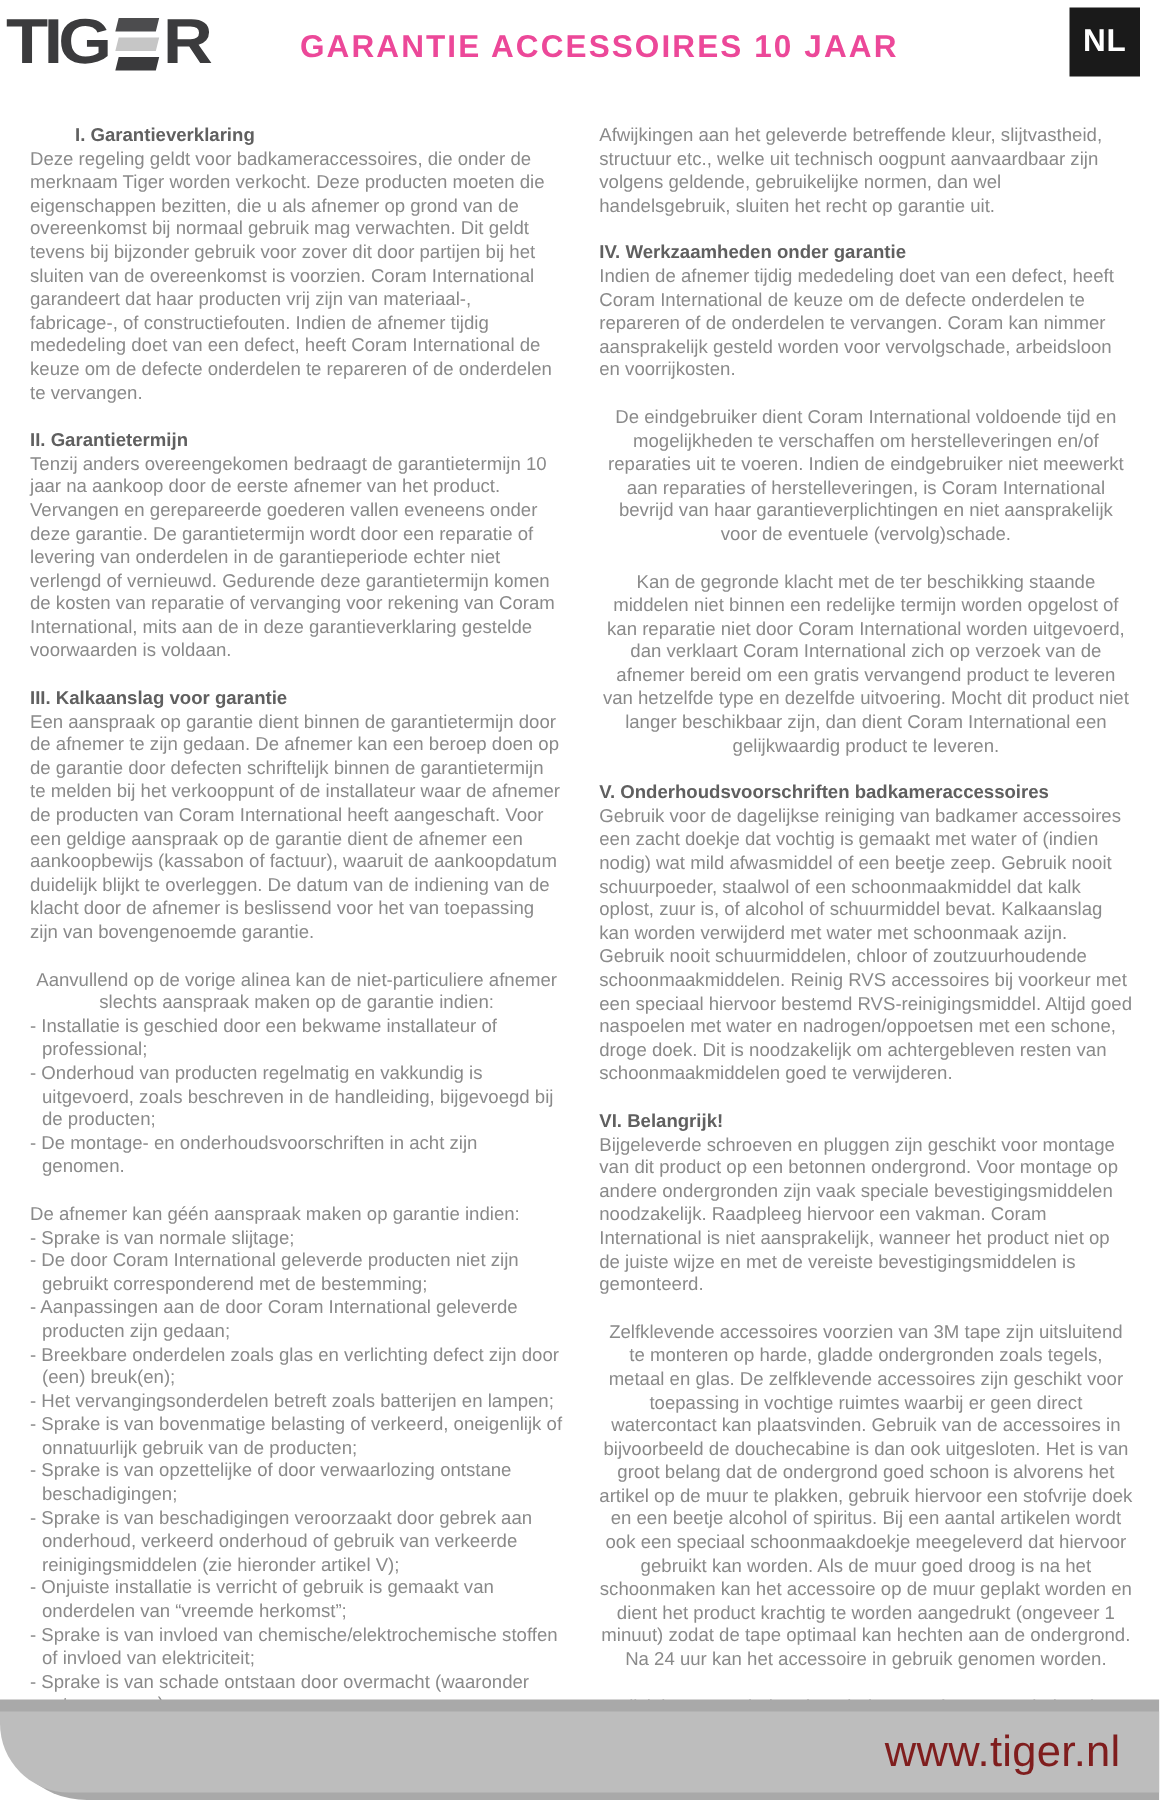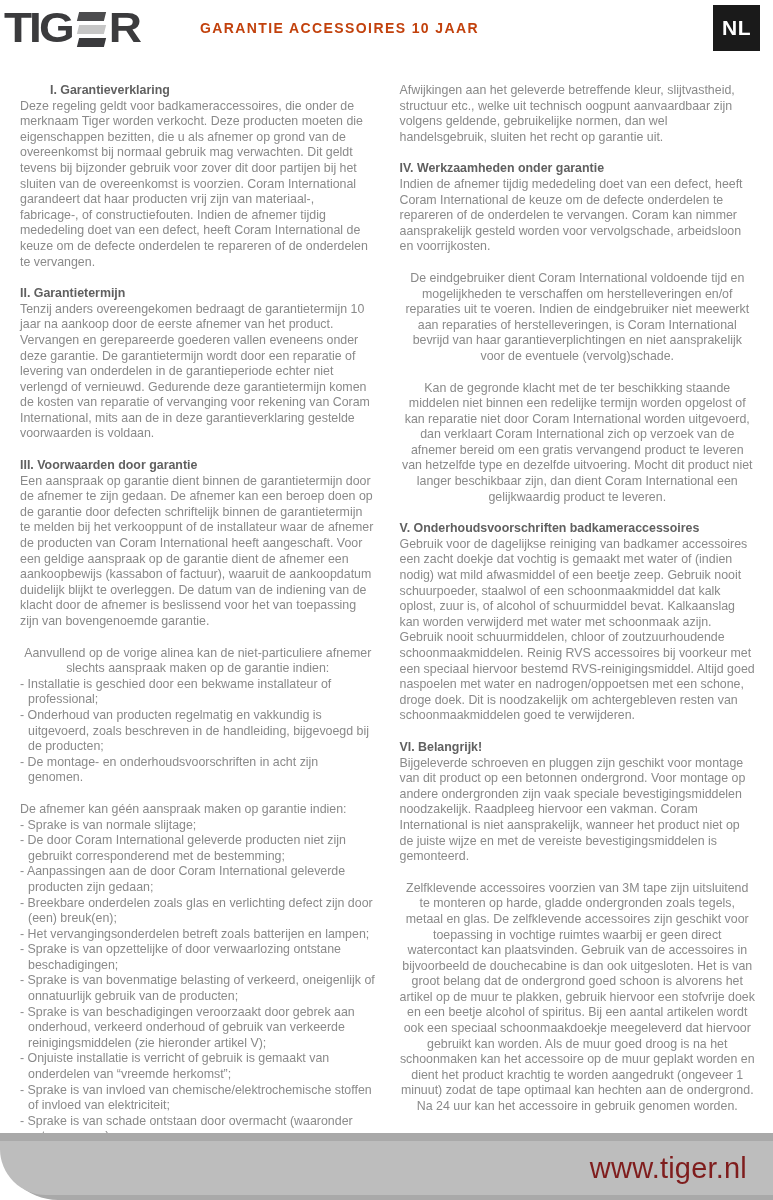--- a/index.html
+++ b/index.html
@@ -8,22 +8,22 @@
   
   .logo{position:absolute;left:4px;top:5px;display:flex;align-items:flex-end;height:42px;}
   .lg{font-weight:bold;font-size:46px;line-height:40px;letter-spacing:-3px;color:#3b3b3d;
       transform:scaleY(0.92);}
   .lg-r{margin-left:4px;}
   .ebars{display:flex;flex-direction:column;gap:4px;margin:2px 0 0 6px;}
   .ebars i{display:block;width:27px;height:9px;transform:skewX(-14deg);}
   .eb1{background:#4c4c4e;}
   .eb2{background:#c6c6c6;}
   .eb3{background:#3a3a3c;}
-  .doc-title{position:absolute;left:200px;top:20px;font-size:14px;font-weight:bold;
-             letter-spacing:1.4px;color:#c2410c;}
+  .doc-title{position:absolute;left:200px;top:20px;font-size:21px;font-weight:bold;
+             letter-spacing:1.4px;color:#ec4899;}
   .nl-badge{position:absolute;right:13px;top:5px;width:47px;height:46px;background:#1a1a1a;
             color:#ffffff;font-weight:bold;font-size:21px;display:flex;align-items:center;
             justify-content:center;letter-spacing:0.5px;}
   
   .columns{position:absolute;top:83px;left:20px;right:18px;display:flex;gap:24px;}
   .col{flex:1;min-width:0;font-size:12.4px;line-height:15.6px;color:#8a8a8a;}
   .col .h{font-weight:bold;color:#606060;margin-top:16px;}
   .col .h:first-child{margin-top:0;padding-left:30px;}
   .col .p{margin:0;white-space:pre-line;}
   .col .p + .p{margin-top:16px;text-align:center;}
@@ -56,37 +56,37 @@
     <div class="doc-title">GARANTIE ACCESSOIRES 10 JAAR</div>
     <div class="nl-badge">NL</div>
   </header>
 
   <main class="columns">
     <section class="col" id="col-left">
         <div class="h">I. Garantieverklaring</div>
         <div class="p">Deze regeling geldt voor badkameraccessoires, die onder de merknaam Tiger worden verkocht. Deze producten moeten die eigenschappen bezitten, die u als afnemer op grond van de overeenkomst bij normaal gebruik mag verwachten. Dit geldt tevens bij bijzonder gebruik voor zover dit door partijen bij het sluiten van de overeenkomst is voorzien. Coram International garandeert dat haar producten vrij zijn van materiaal-, fabricage-, of constructiefouten. Indien de afnemer tijdig mededeling doet van een defect, heeft Coram International de keuze om de defecte onderdelen te repareren of de onderdelen te vervangen.</div>
         <div class="h">II. Garantietermijn</div>
         <div class="p">Tenzij anders overeengekomen bedraagt de garantietermijn 10 jaar na aankoop door de eerste afnemer van het product. Vervangen en gerepareerde goederen vallen eveneens onder deze garantie. De garantietermijn wordt door een reparatie of levering van onderdelen in de garantieperiode echter niet verlengd of vernieuwd. Gedurende deze garantietermijn komen de kosten van reparatie of vervanging voor rekening van Coram International, mits aan de in deze garantieverklaring gestelde voorwaarden is voldaan.</div>
-        <div class="h">III. Voorwaarden door garantie</div>
+        <div class="h">III. Kalkaanslag voor garantie</div>
         <div class="p">Een aanspraak op garantie dient binnen de garantietermijn door de afnemer te zijn gedaan. De afnemer kan een beroep doen op de garantie door defecten schriftelijk binnen de garantietermijn te melden bij het verkooppunt of de installateur waar de afnemer de producten van Coram International heeft aangeschaft. Voor een geldige aanspraak op de garantie dient de afnemer een aankoopbewijs (kassabon of factuur), waaruit de aankoopdatum duidelijk blijkt te overleggen. De datum van de indiening van de klacht door de afnemer is beslissend voor het van toepassing zijn van bovengenoemde garantie.</div>
         <div class="p">Aanvullend op de vorige alinea kan de niet-particuliere afnemer slechts aanspraak maken op de garantie indien:</div>
         <div class="list">
           <div class="li">- Installatie is geschied door een bekwame installateur of professional;</div>
           <div class="li">- Onderhoud van producten regelmatig en vakkundig is uitgevoerd, zoals beschreven in de handleiding, bijgevoegd bij de producten;</div>
           <div class="li">- De montage- en onderhoudsvoorschriften in acht zijn genomen.</div>
         </div>
         <div class="p">De afnemer kan géén aanspraak maken op garantie indien:</div>
         <div class="list">
           <div class="li">- Sprake is van normale slijtage;</div>
           <div class="li">- De door Coram International geleverde producten niet zijn gebruikt corresponderend met de bestemming;</div>
           <div class="li">- Aanpassingen aan de door Coram International geleverde producten zijn gedaan;</div>
           <div class="li">- Breekbare onderdelen zoals glas en verlichting defect zijn door (een) breuk(en);</div>
           <div class="li">- Het vervangingsonderdelen betreft zoals batterijen en lampen;</div>
+          <div class="li">- Sprake is van bovenmatige belasting of verkeerd, oneigenlijk of onnatuurlijk gebruik van de producten;</div>
           <div class="li">- Sprake is van opzettelijke of door verwaarlozing ontstane beschadigingen;</div>
-          <div class="li">- Sprake is van bovenmatige belasting of verkeerd, oneigenlijk of onnatuurlijk gebruik van de producten;</div>
           <div class="li">- Sprake is van beschadigingen veroorzaakt door gebrek aan onderhoud, verkeerd onderhoud of gebruik van verkeerde reinigingsmiddelen (zie hieronder artikel V);</div>
           <div class="li">- Onjuiste installatie is verricht of gebruik is gemaakt van onderdelen van “vreemde herkomst”;</div>
           <div class="li">- Sprake is van invloed van chemische/elektrochemische stoffen of invloed van elektriciteit;</div>
           <div class="li">- Sprake is van schade ontstaan door overmacht (waaronder natuurrampen);</div>
           <div class="li">- De afnemer zich niet als goed afnemer heeft gedragen.</div>
         </div>
       </section>
     <section class="col" id="col-right">
         <div class="p">Afwijkingen aan het geleverde betreffende kleur, slijtvastheid, structuur etc., welke uit technisch oogpunt aanvaardbaar zijn volgens geldende, gebruikelijke normen, dan wel handelsgebruik, sluiten het recht op garantie uit.</div>
         <div class="h">IV. Werkzaamheden onder garantie</div>

